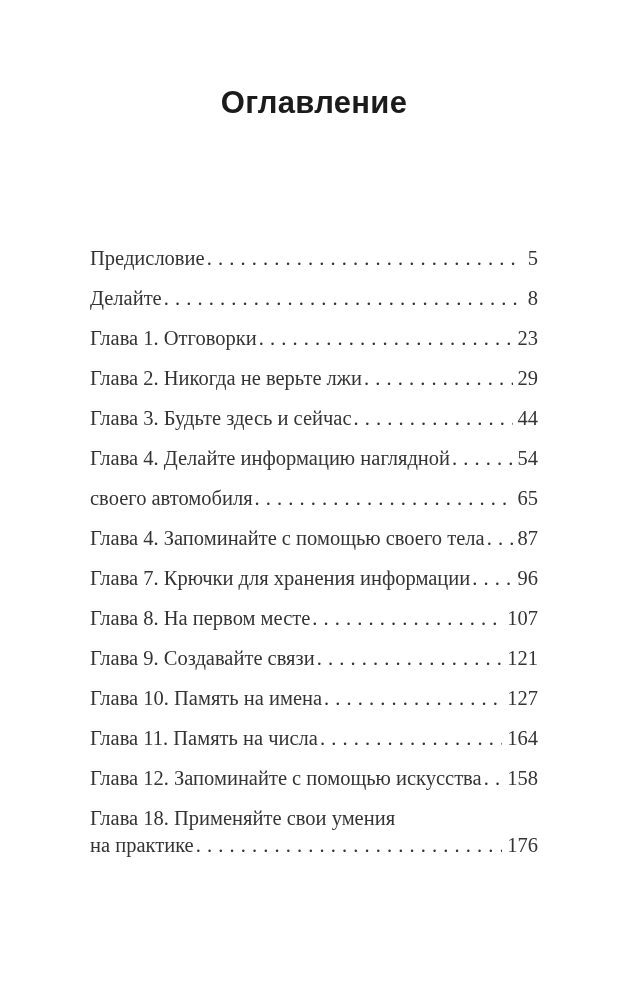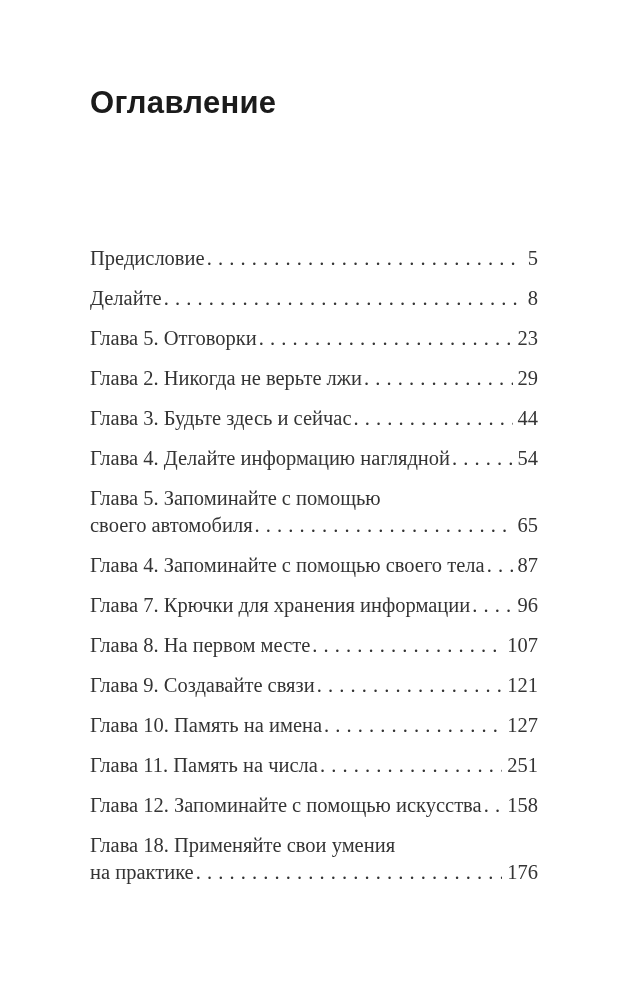--- a/index.html
+++ b/index.html
@@ -17,21 +17,21 @@
     overflow: hidden;
     font-family: "Liberation Serif", serif;
     color: #343434;
   }
   .title {
     font-family: "Liberation Sans", sans-serif;
     font-weight: 700;
     font-size: 31px;
     line-height: 38px;
     color: #1b1b1b;
-    text-align: left;
+    text-align: center;
     margin: 0;
     letter-spacing: 0.3px;
   }
   .toc {
     margin-top: 123px;
   }
   .toc-entry {
     font-size: 20.5px;
     line-height: 27px;
     margin-bottom: 13px;
@@ -84,21 +84,21 @@
     <div class="row-main">
       <span class="label">Делайте</span>
       <span class="dots"></span>
       <span class="page-num">8</span>
     </div>
   </div>
 
   <div class="toc-entry">
 
     <div class="row-main">
-      <span class="label">Глава 5. Отговорки</span>
+      <span class="label">Глава 1. Отговорки</span>
       <span class="dots"></span>
       <span class="page-num">23</span>
     </div>
   </div>
 
   <div class="toc-entry">
 
     <div class="row-main">
       <span class="label">Глава 2. Никогда не верьте лжи</span>
       <span class="dots"></span>
@@ -118,21 +118,20 @@
   <div class="toc-entry">
 
     <div class="row-main">
       <span class="label">Глава 4. Делайте информацию наглядной</span>
       <span class="dots"></span>
       <span class="page-num">54</span>
     </div>
   </div>
 
   <div class="toc-entry">
-    <div class="wrap-line">Глава 5. Запоминайте с помощью</div>
     <div class="row-main">
       <span class="label">своего автомобиля</span>
       <span class="dots"></span>
       <span class="page-num">65</span>
     </div>
   </div>
 
   <div class="toc-entry">
 
     <div class="row-main">
@@ -176,21 +175,21 @@
       <span class="dots"></span>
       <span class="page-num">127</span>
     </div>
   </div>
 
   <div class="toc-entry">
 
     <div class="row-main">
       <span class="label">Глава 11. Память на числа</span>
       <span class="dots"></span>
-      <span class="page-num">251</span>
+      <span class="page-num">164</span>
     </div>
   </div>
 
   <div class="toc-entry">
 
     <div class="row-main">
       <span class="label">Глава 12. Запоминайте с помощью искусства</span>
       <span class="dots"></span>
       <span class="page-num">158</span>
     </div>

